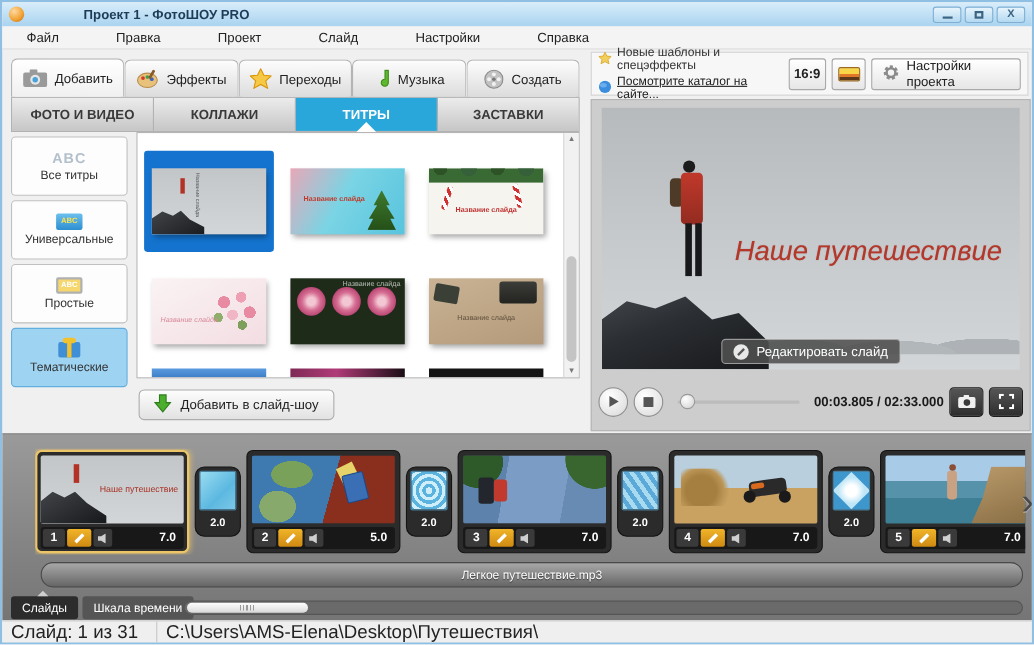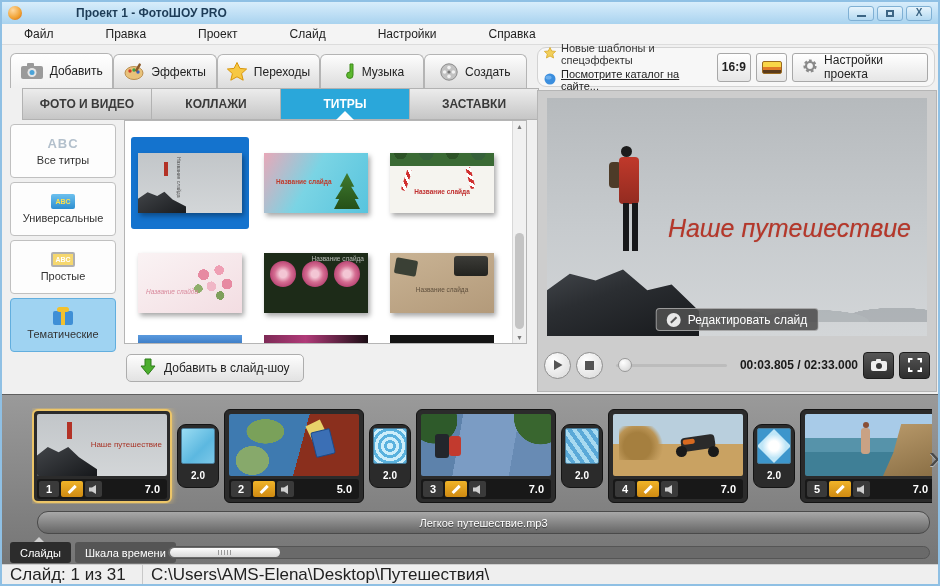--- a/index.html
+++ b/index.html
@@ -28,37 +28,37 @@
   
   .tabrow { position:absolute; left:8px; top:46px; width:517px; height:40px; display:flex; }
   .main-tab { flex:1; display:flex; align-items:center; justify-content:center; gap:7px;
     border:1px solid #b4b4b4; border-bottom:none; border-radius:6px 6px 0 0; margin-top:6px;
     background:linear-gradient(#fdfdfd,#dcdcdc); font-size:12px; color:#222; }
   .main-tab.active { margin-top:5px; background:linear-gradient(#ffffff,#f0f0f0); z-index:2; }
   .tab-icon { display:inline-flex; }
 
   
   .promo { position:absolute; left:535px; top:45px; width:398px; height:40px;
-    background:#f7f7f7; border:1px solid #d2d2d2; border-radius:9px; display:flex;
+    background:#f7f7f7; border:1px solid #d2d2d2; border-radius:0; display:flex;
     align-items:center; padding:0 6px; }
   .promo-lines { display:flex; flex-direction:column; gap:2px; }
   .promo-line { display:flex; align-items:center; gap:5px; font-size:11px; color:#333; }
   .promo-link { text-decoration:underline; color:#222; }
   .promo-spacer { flex:1; }
   .sq-btn { height:29px; border:1px solid #a8a8a8; border-radius:3px;
     background:linear-gradient(#ffffff,#e6e6e6); display:flex; align-items:center;
     justify-content:center; margin-left:5px; }
   .btn-169 { width:38px; font-weight:bold; font-size:12px; color:#222; }
   .btn-img { width:34px; }
   .sunset-icon { width:20px; height:13px; border-radius:2px; border:1px solid #9a6a20;
     background:linear-gradient(#f9d648 0 45%, #e07a28 45% 75%, #5a3a1a 75%); }
   .btn-settings { padding:0 9px; gap:6px; font-size:12px; color:#222; }
 
   
-  .subtabs { position:absolute; left:20px; top:86px; width:517px; height:32px; display:flex;
+  .subtabs { position:absolute; left:8px; top:86px; width:517px; height:32px; display:flex;
     background:linear-gradient(#ececec,#c6c6c6); border:1px solid #b2b2b2;justify-content:flex-end; }
   .sub-tab { flex:1; display:flex; align-items:center; justify-content:center;
     font-size:12px; font-weight:bold; color:#3a3a3a; border-right:1px solid #b2b2b2; position:relative; }
   .sub-tab:last-child { border-right:none; }
   .sub-tab.active { background:#2aa7da; color:#fff; }
   .notch { position:absolute; left:50%; bottom:-1px; transform:translateX(-50%);
     width:0; height:0; border-left:9px solid transparent; border-right:9px solid transparent;
     border-bottom:9px solid #fff; }
 
   

